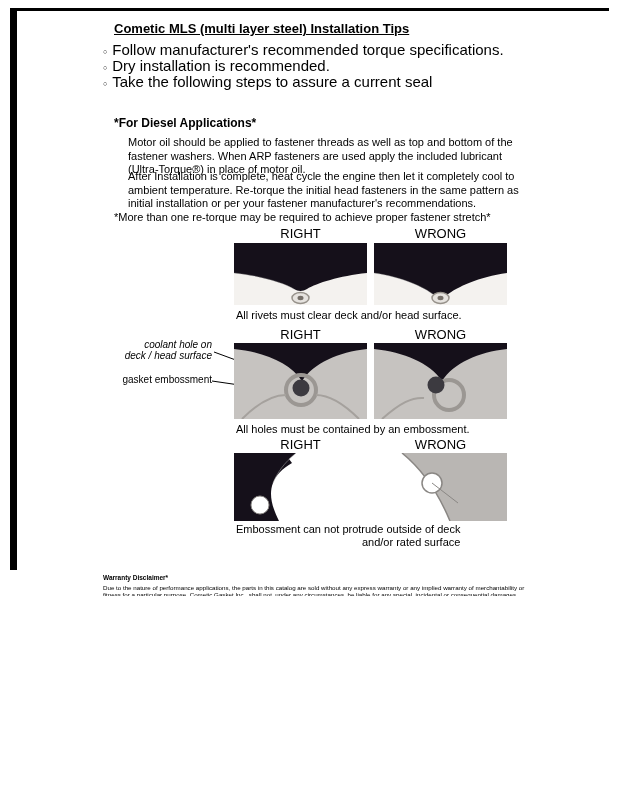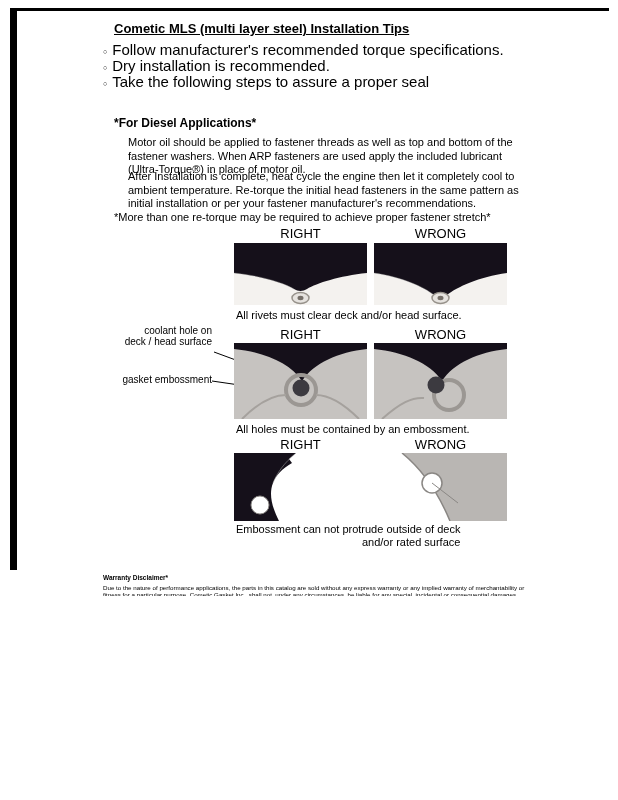--- a/index.html
+++ b/index.html
@@ -26,21 +26,21 @@
   .para2 { top:170px; }
   .note { position:absolute; left:114px; top:211px; font-size:11px; }
 
   .fig-label { position:absolute; width:133px; text-align:center; font-size:13px; }
   .panel { position:absolute; }
   .panel svg { display:block; }
   .caption { position:absolute; left:236px; font-size:11px; line-height:13px;text-align:right; }
   .pre { white-space:pre-line; }
 
   .ann { position:absolute; font-size:10px; line-height:11px; text-align:right; }
-  .ann-coolant { left:118px; top:325px; width:94px; white-space:pre-line; }
+  .ann-coolant { left:118px; top:339px; width:94px; white-space:pre-line;font-style:italic; }
   .ann-emboss { left:100px; top:374px; width:112px; }
   .ann-lines { position:absolute; left:0; top:330px; }
 
   .warranty { position:absolute; left:103px; top:574px; width:438px; font-size:6.2px; line-height:7px; }
   .warranty-heading { font-weight:bold; font-size:6.5px; margin-bottom:3px; }
   .warranty p { margin-bottom:3px; white-space:pre-line; }
 
   .footer-code { position:absolute; left:388px; top:758px; font-size:12px; letter-spacing:0.5px; }
 </style>
 </head>
@@ -49,21 +49,21 @@
 <div class="page">
 
   <div class="frame-top"></div>
   <div class="frame-left"></div>
 
   <div class="title">Cometic MLS (multi layer steel) Installation Tips</div>
 
   <ul class="tips-list">
     <li>Follow manufacturer's recommended torque specifications.</li>
     <li>Dry installation is recommended.</li>
-    <li>Take the following steps to assure a proper seal</li>
+    <li>Take the following steps to assure a current seal</li>
   </ul>
 
   <div class="diesel-heading">*For Diesel Applications*</div>
   <div class="para para1">Motor oil should be applied to fastener threads as well as top and bottom of the fastener washers. When ARP fasteners are used apply the included lubricant (Ultra-Torque®) in place of motor oil.</div>
   <div class="para para2">After Installation is complete, heat cycle the engine then let it completely cool to ambient temperature. Re-torque the initial head fasteners in the same pattern as initial installation or per your fastener manufacturer's recommendations.</div>
   <div class="note">*More than one re-torque may be required to achieve proper fastener stretch*</div>
 
   <div class="fig-label" style="left:234px; top:226px;">RIGHT</div>
   <div class="fig-label" style="left:374px; top:226px;">WRONG</div>
 

